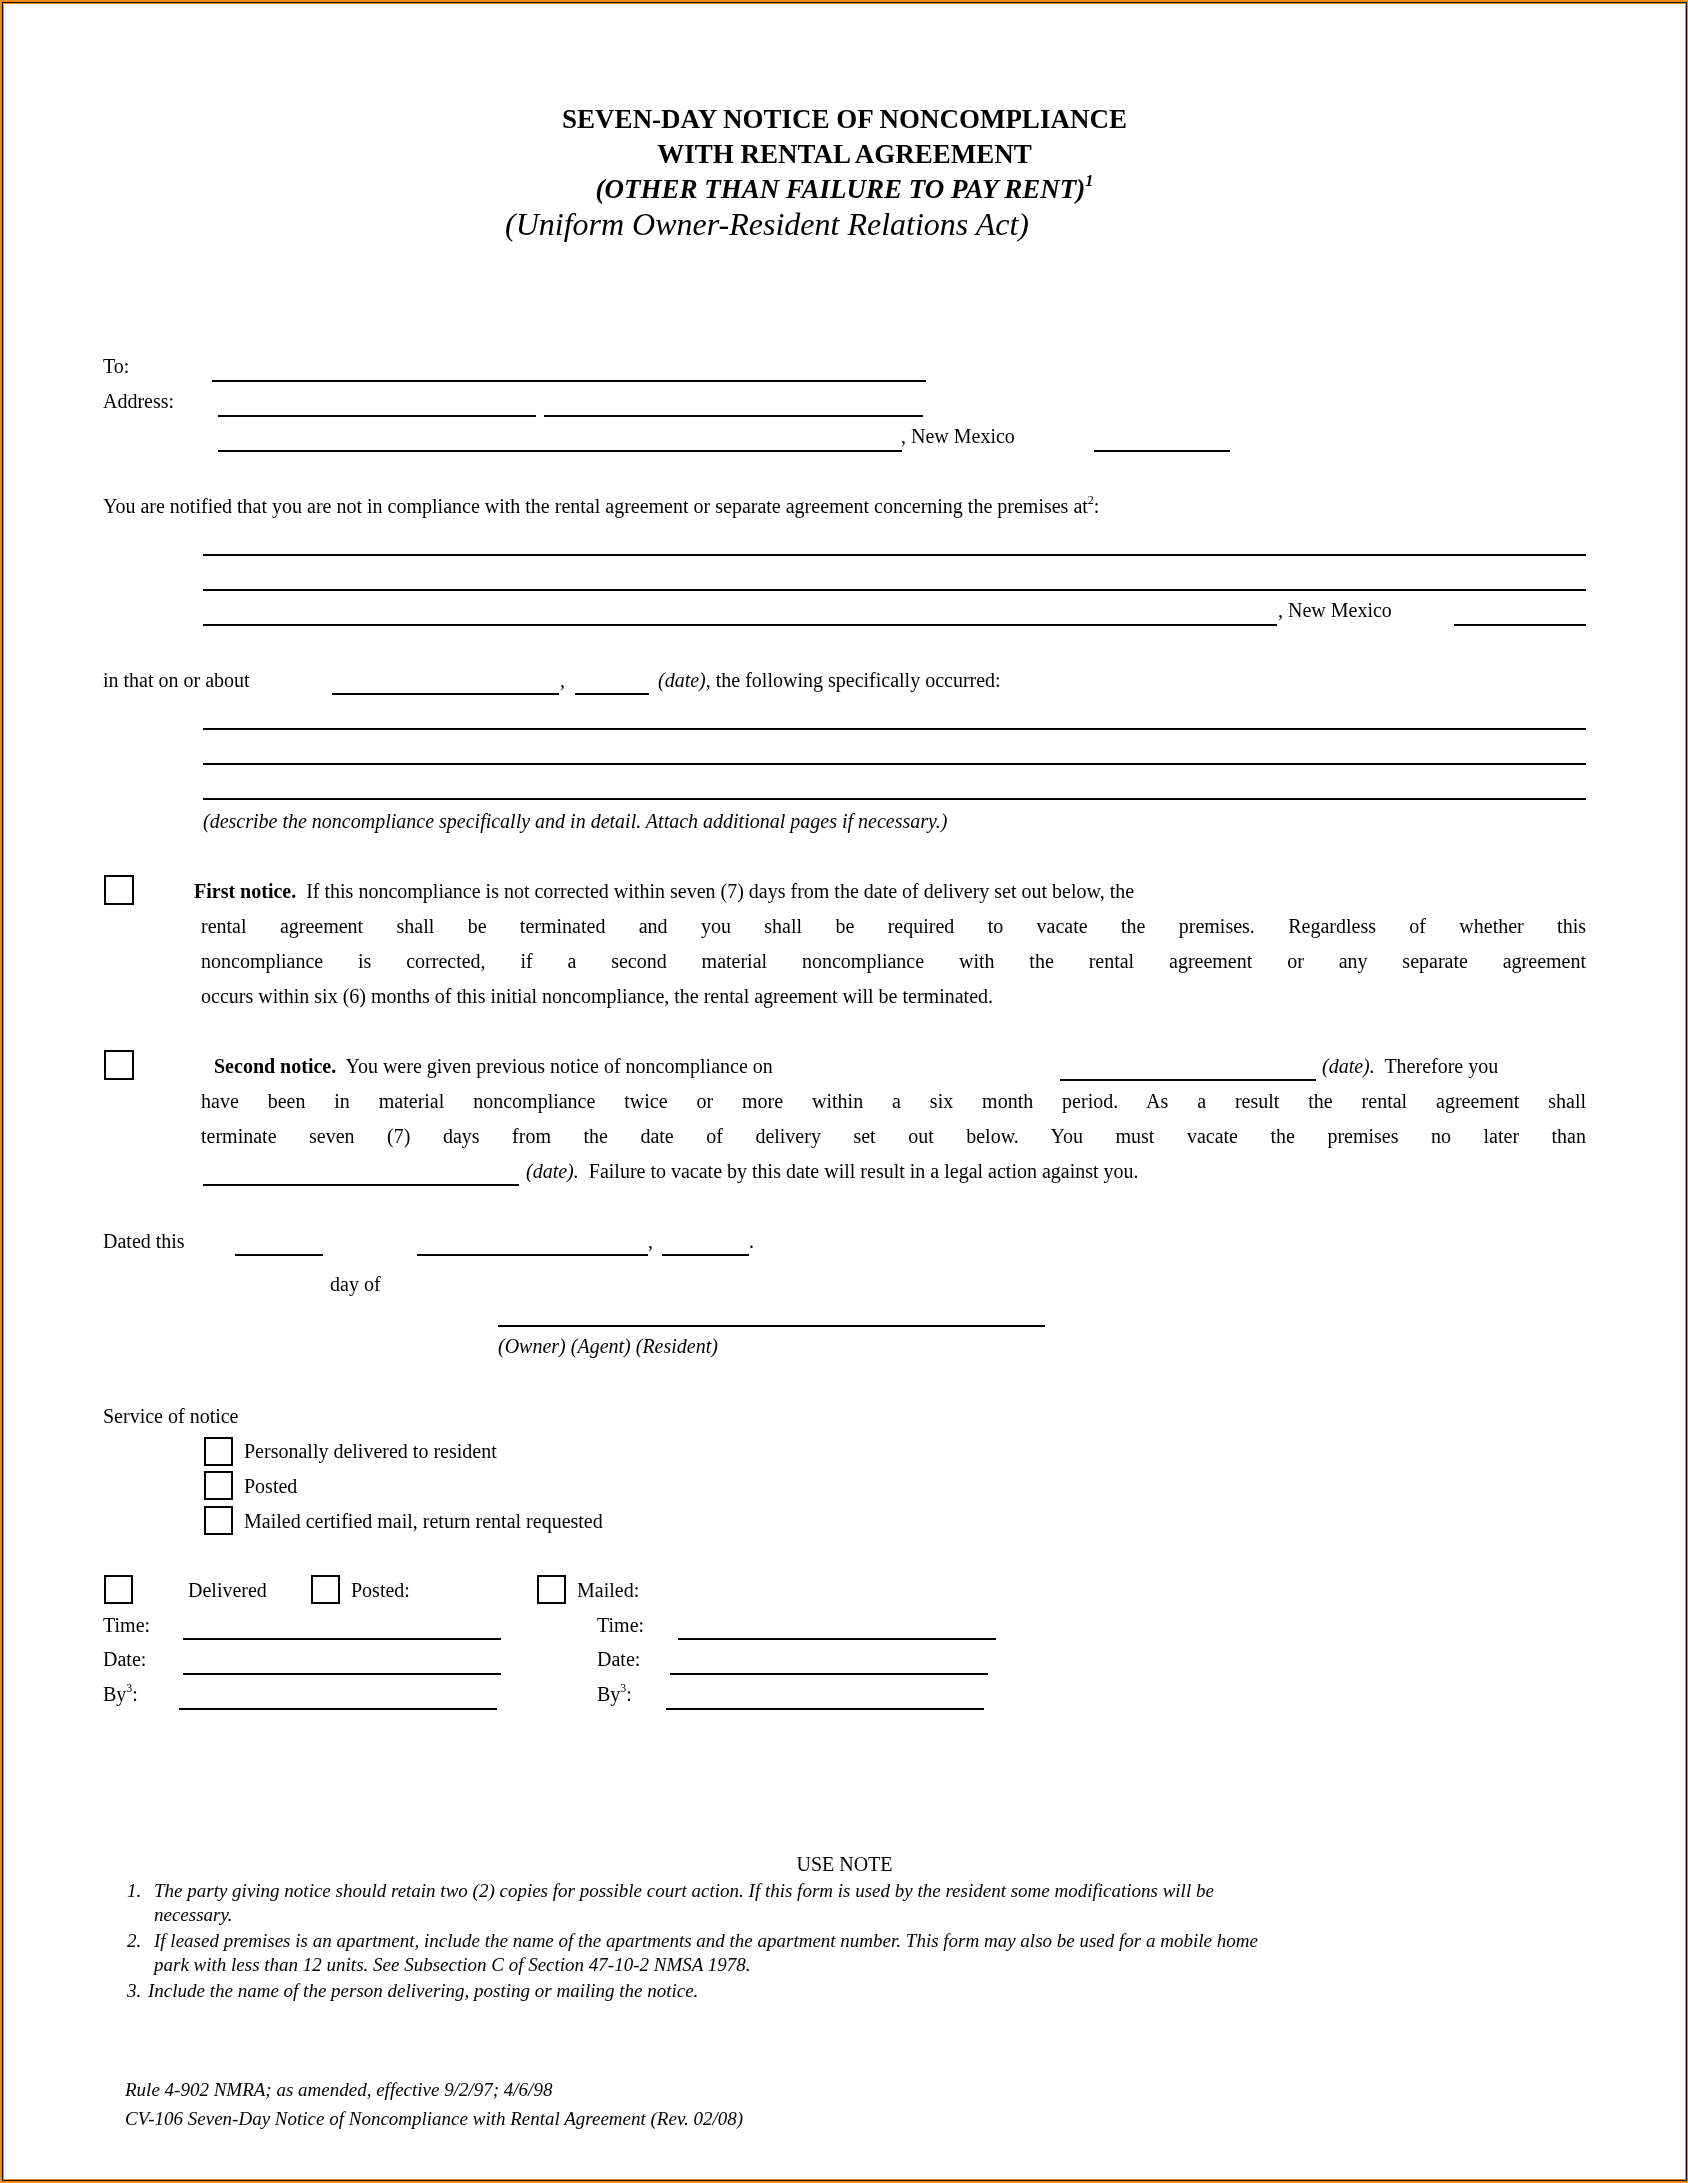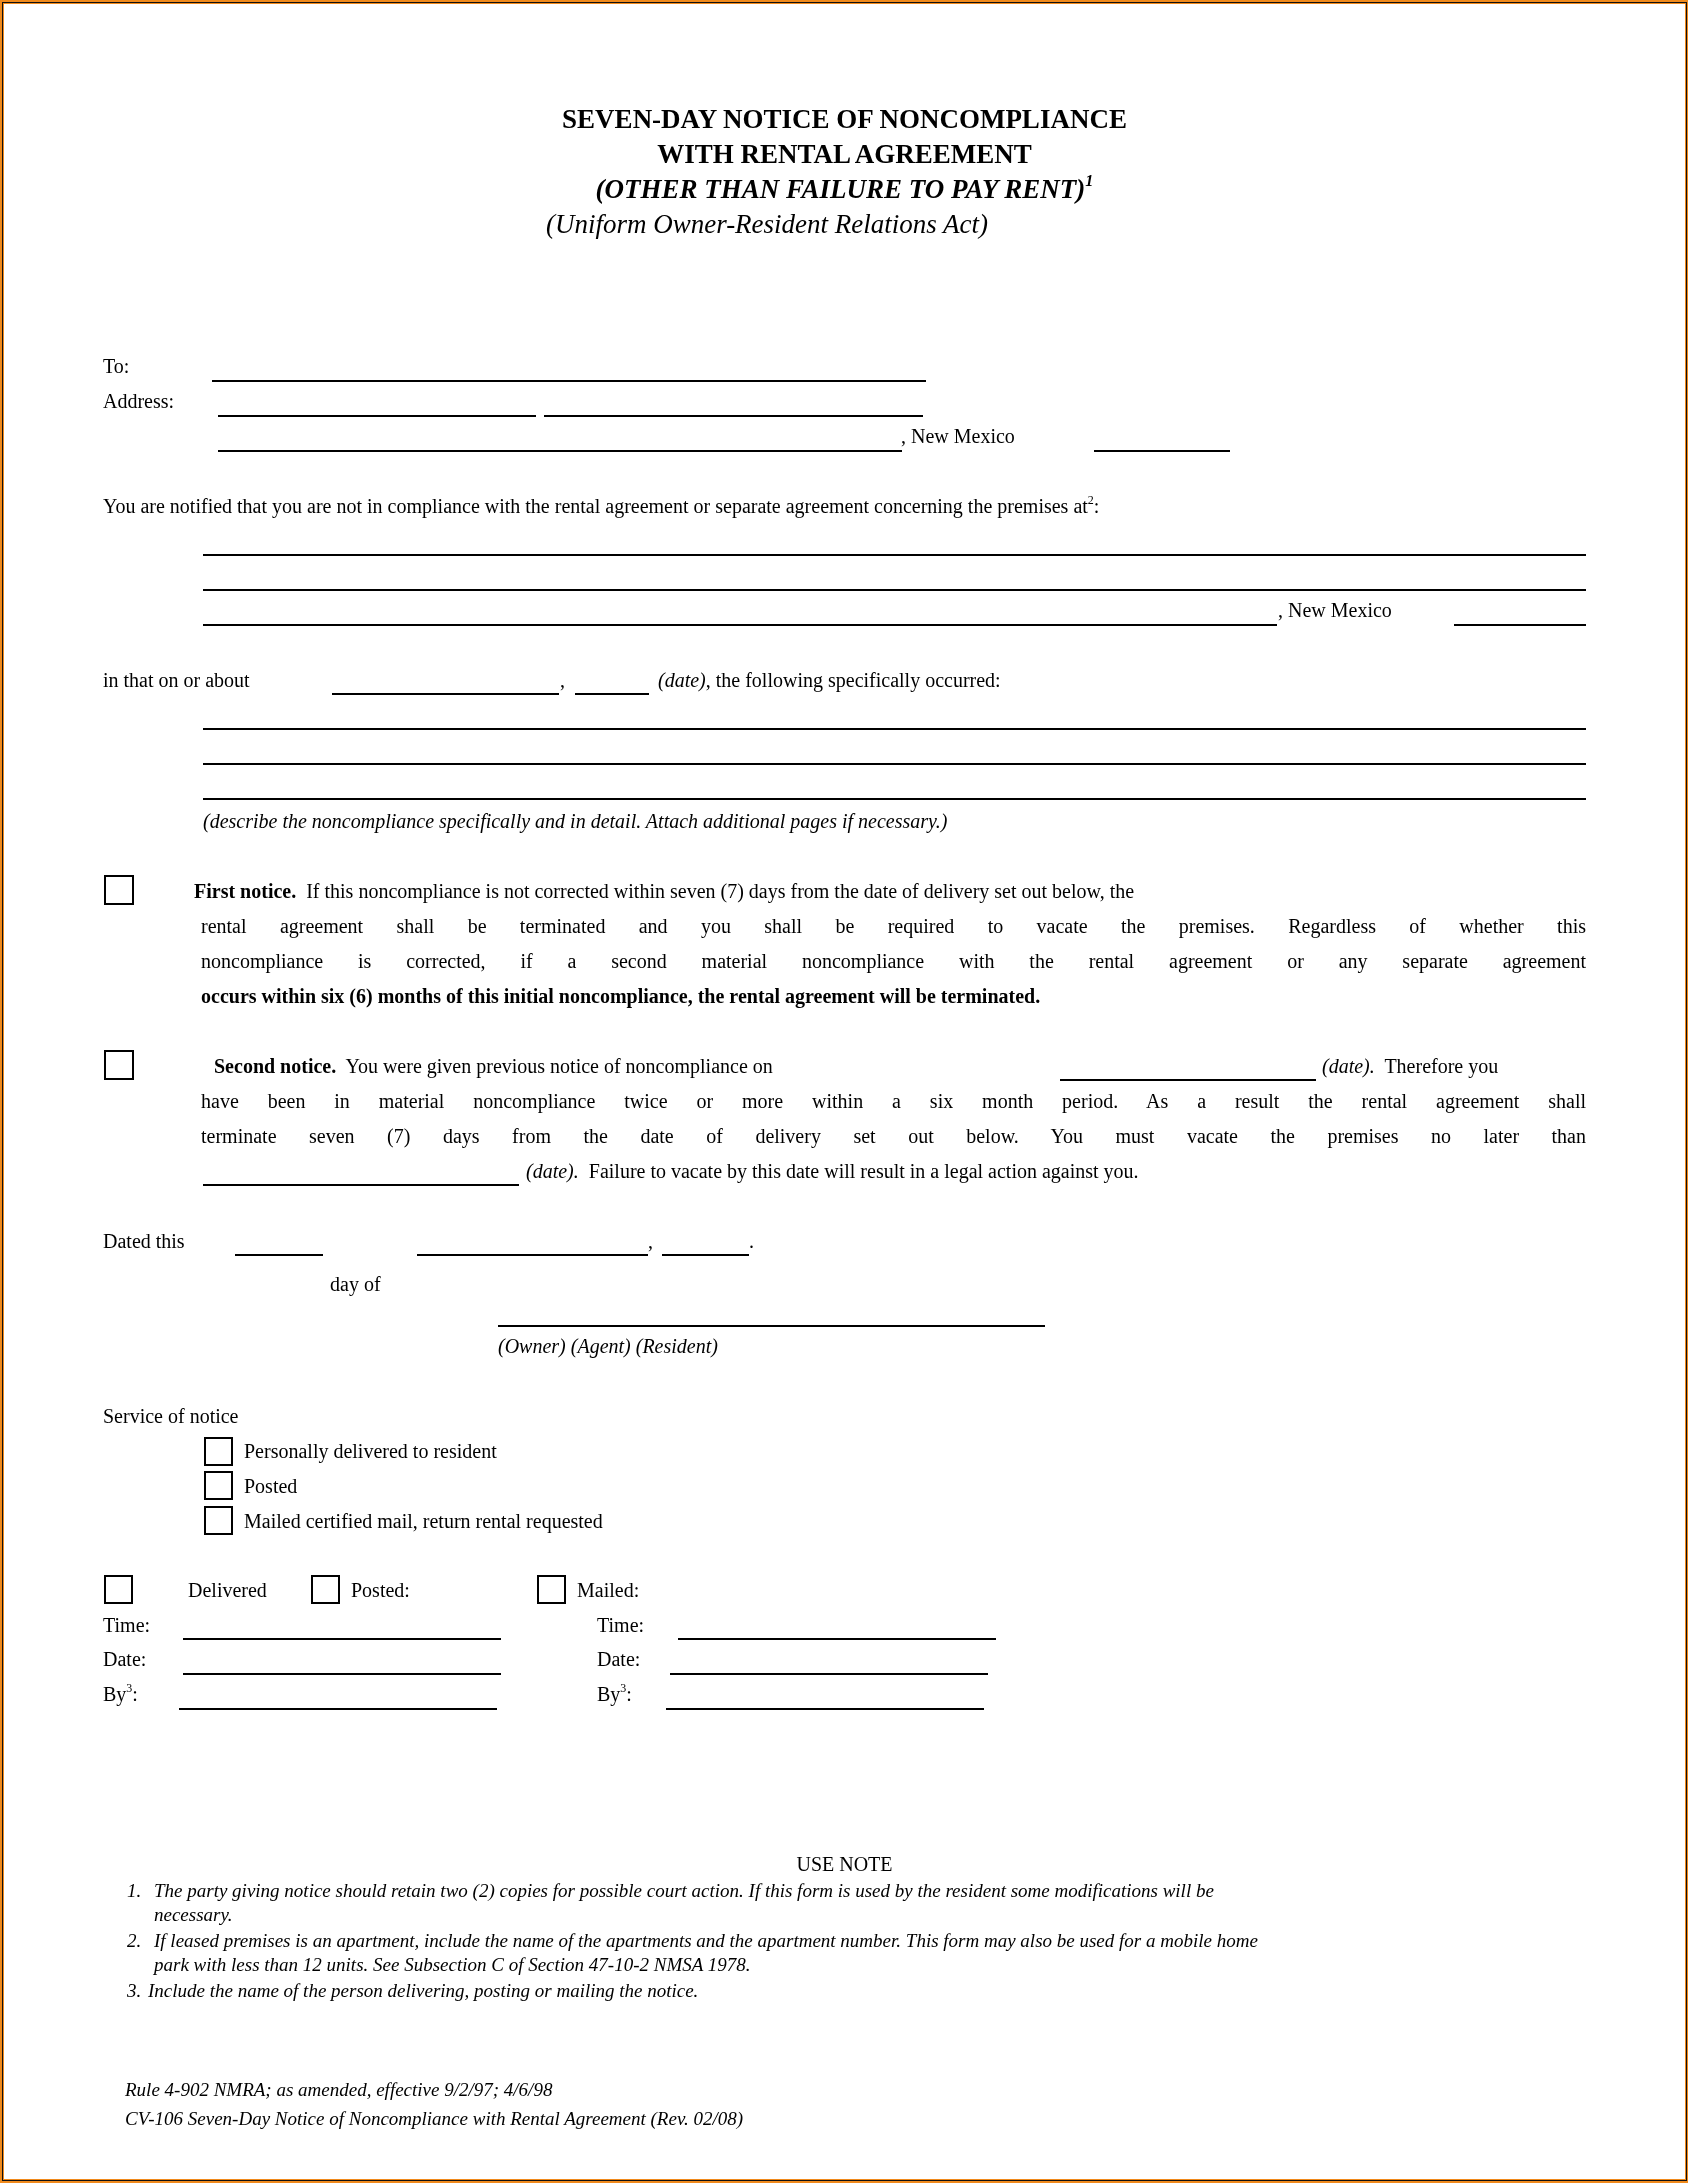--- a/index.html
+++ b/index.html
@@ -8,21 +8,21 @@
   .frame-outer { position: absolute; left: 0; top: 0; width: 1689px; height: 2183px;
                  box-sizing: border-box; border: 2px solid #f08a1c; }
   .frame-mid { position: absolute; left: 2px; top: 2px; right: 2px; bottom: 2px;
                border: 1.3px solid #111111; }
   .frame-inner { position: absolute; left: 3.3px; top: 3.3px; right: 3.3px; bottom: 3.3px;
                  border: 1.3px solid #f08a1c; }
   .abs { position: absolute; white-space: nowrap; }
   .t { font-size: 20px; line-height: 34px; }
   .title { font-weight: bold; font-size: 27px; line-height: 35px; text-align: center;
            left: 0; width: 1689px; }
-  .subtitle { font-style: italic; font-size: 27px; line-height: 35px; text-align: center;
+  .subtitle { font-style: italic; font-size: 32px; line-height: 35px; text-align: center;
               left: 0; width: 1534px; }
   .ul { position: absolute; border-bottom: 2px solid #000; height: 0; }
   .cb { position: absolute; width: 26px; height: 26px; border: 2px solid #000; box-sizing: border-box; background: #fff; }
   sup { font-size: 60%; vertical-align: 0.75em; line-height: 0; }
   .it { font-style: italic; }
   .b { font-weight: bold; }
   .just { white-space: normal; text-align: justify; text-align-last: justify; }
   .note { font-style: italic; font-size: 19px; line-height: 24.4px; }
   .usenote { font-size: 20px; line-height: 24.4px; text-align: center; left: 0; width: 1689px; }
   .footer { font-style: italic; font-size: 19px; line-height: 30px; }
@@ -64,21 +64,21 @@
 <div class="abs t" style="left:658px; top:663px;"><span class="it">(date)</span><span>, the following specifically occurred:</span></div>
 <div class="ul" style="left:203px; width:1383px; top:728px;"></div>
 <div class="ul" style="left:203px; width:1383px; top:763px;"></div>
 <div class="ul" style="left:203px; width:1383px; top:798px;"></div>
 <div class="abs t it" style="left:203px; top:804px;">(describe the noncompliance specifically and in detail.  Attach additional pages if necessary.)</div>
 
 <div class="cb" style="left:104px; top:875px; width:30px; height:30px;"></div>
 <div class="abs t" style="left:194px; top:874px;"><span class="b">First notice.</span>&nbsp; <span>If this noncompliance is not corrected within seven (7) days from the date of delivery set out below, the</span></div>
 <div class="abs t just" style="left:201px; width:1385px; top:909px;">rental agreement shall be terminated and you shall be required to vacate the premises.  Regardless of whether this</div>
 <div class="abs t just" style="left:201px; width:1385px; top:944px;">noncompliance is corrected, if a second material noncompliance with the rental agreement or any separate agreement</div>
-<div class="abs t" style="left:201px; top:979px;font-weight:bold;">occurs within six (6) months of this initial noncompliance, the rental agreement will be terminated.</div>
+<div class="abs t" style="left:201px; top:979px;">occurs within six (6) months of this initial noncompliance, the rental agreement will be terminated.</div>
 
 <div class="cb" style="left:104px; top:1050px; width:30px; height:30px;"></div>
 <div class="abs t" style="left:214px; top:1049px;"><span class="b">Second notice.</span>&nbsp; <span>You were given previous notice of noncompliance on</span></div>
 <div class="ul" style="left:1060px; width:256px; top:1079px;"></div>
 <div class="abs t" style="left:1322px; top:1049px;"><span class="it">(date).</span>&nbsp; <span>Therefore you</span></div>
 <div class="abs t just" style="left:201px; width:1385px; top:1084px;">have been in material noncompliance twice or more within a six month period.  As a result the rental agreement shall</div>
 <div class="abs t just" style="left:201px; width:1385px; top:1119px;">terminate seven (7) days from the date of delivery set out below.  You must vacate the premises no later than</div>
 <div class="ul" style="left:203px; width:316px; top:1184px;"></div>
 <div class="abs t" style="left:526px; top:1154px;"><span class="it">(date).</span>&nbsp; <span>Failure to vacate by this date will result in a legal action against you.</span></div>
 

